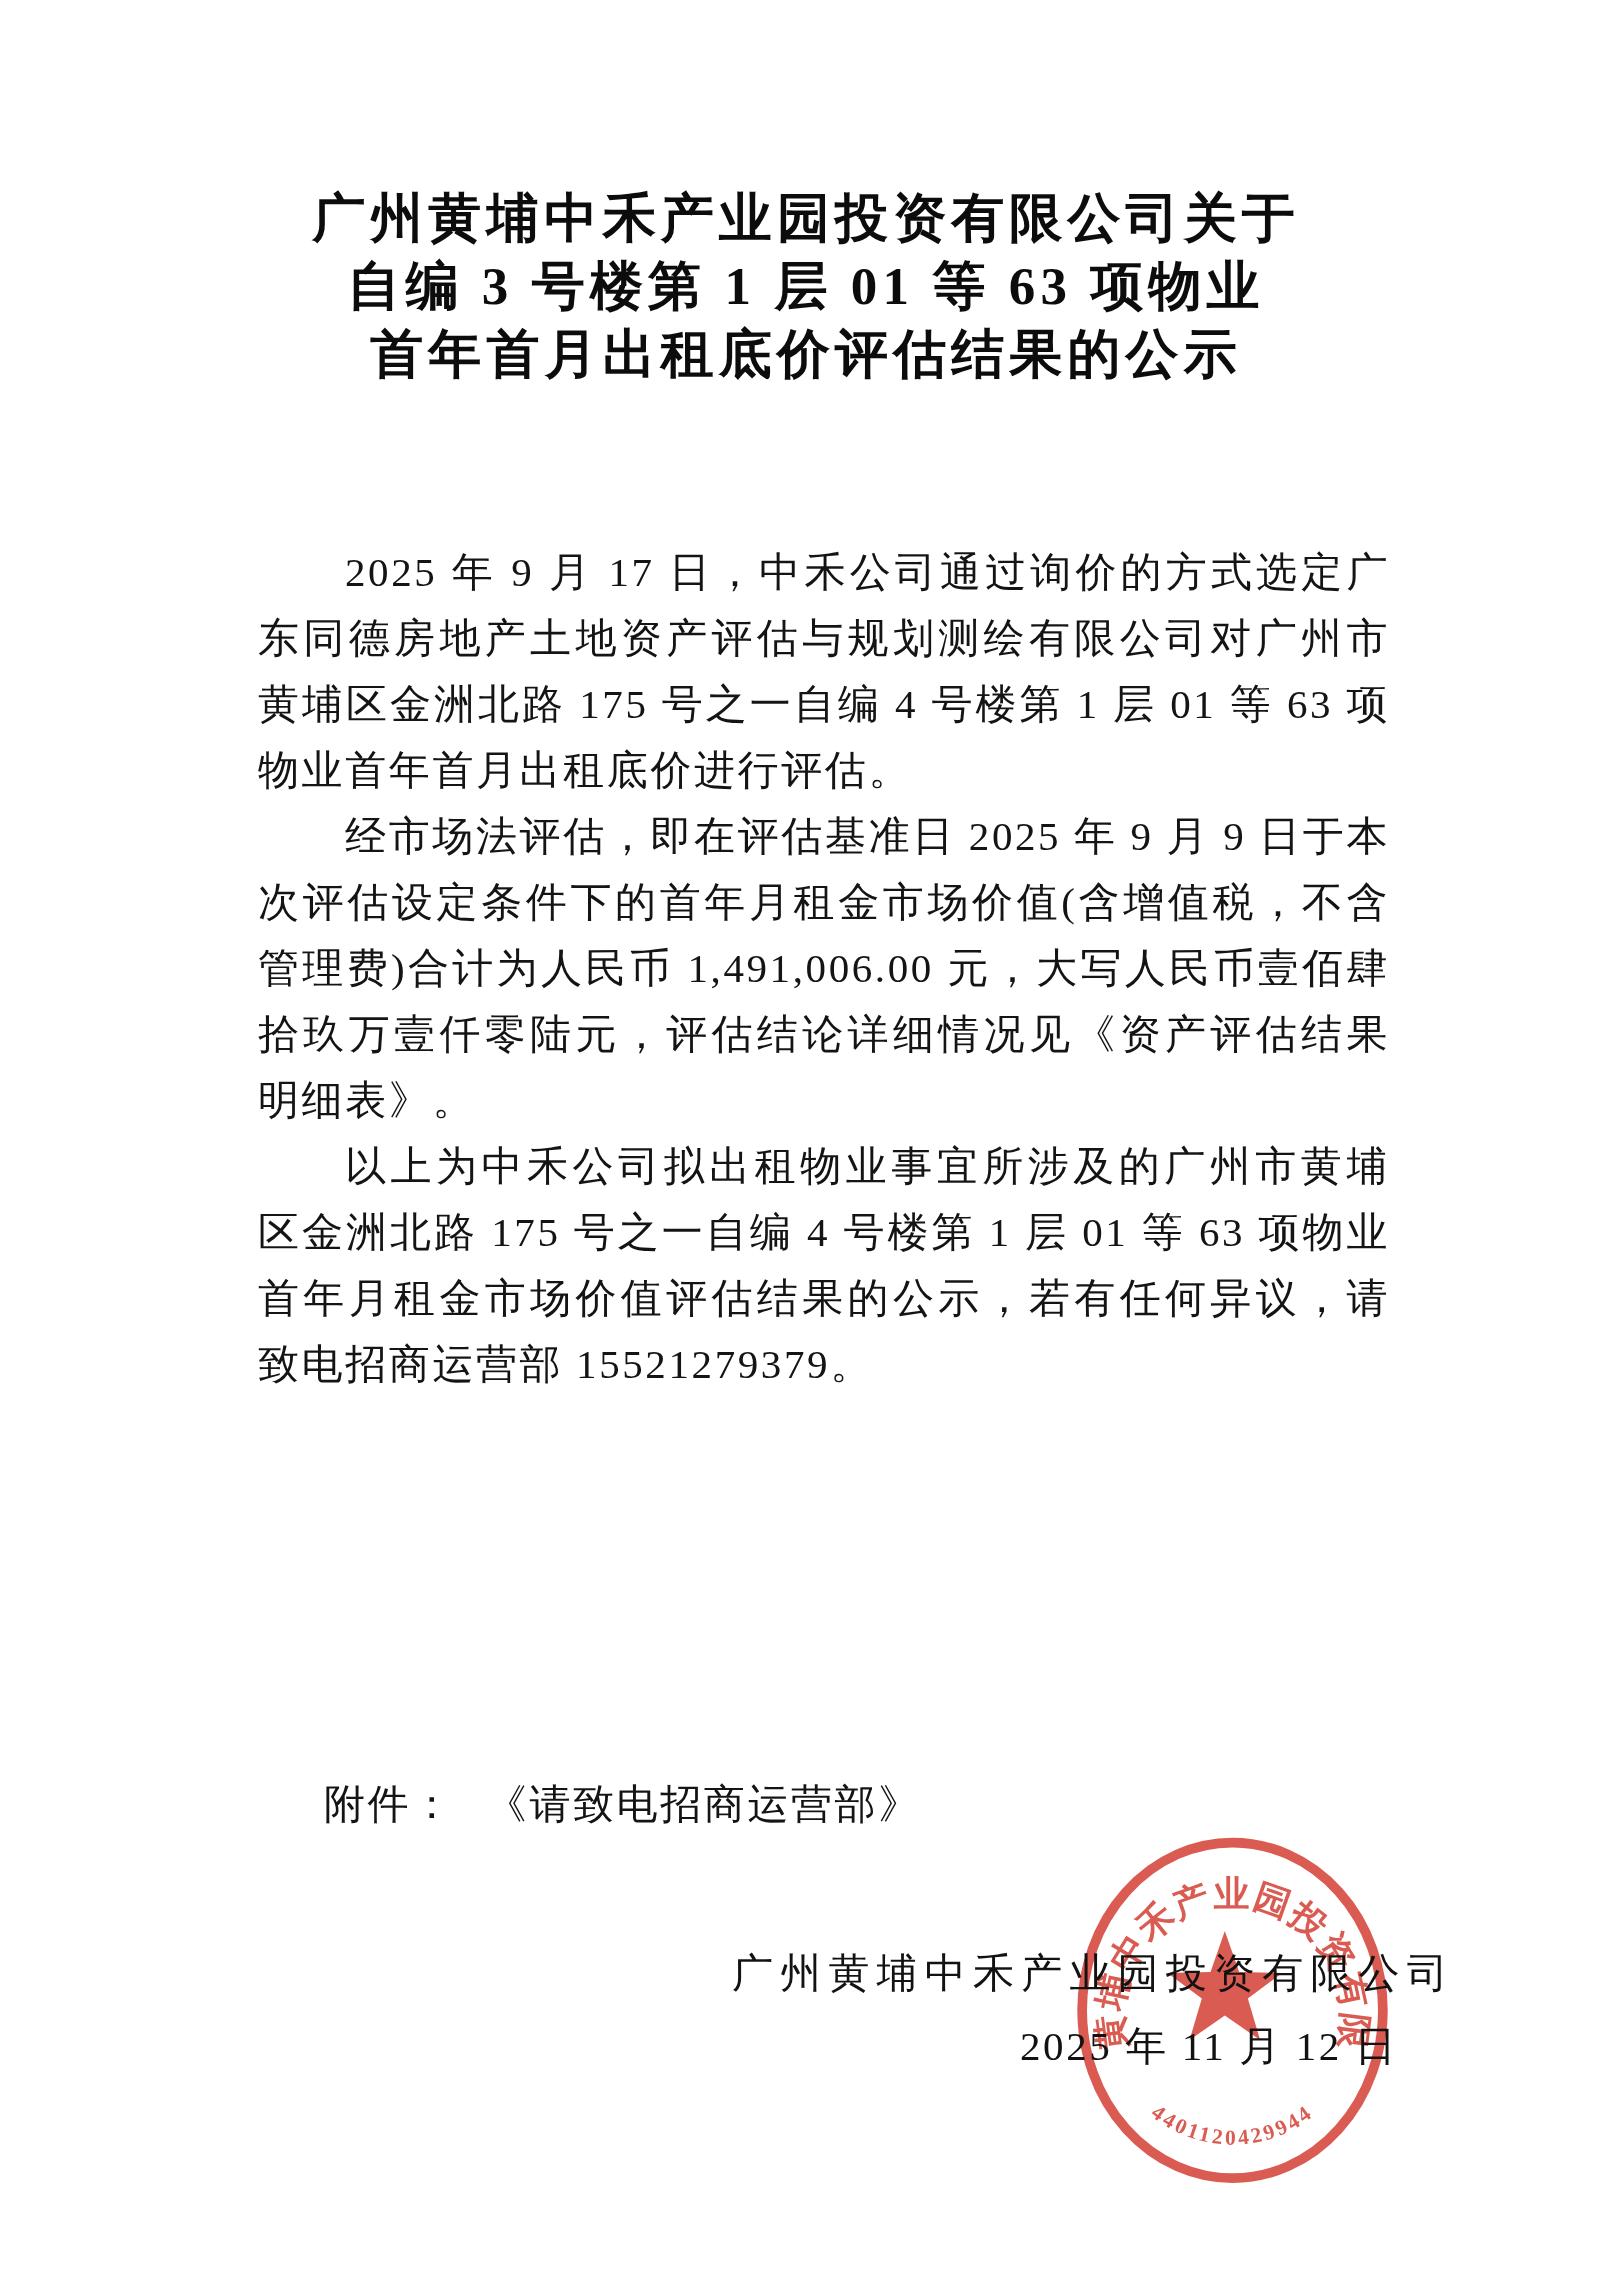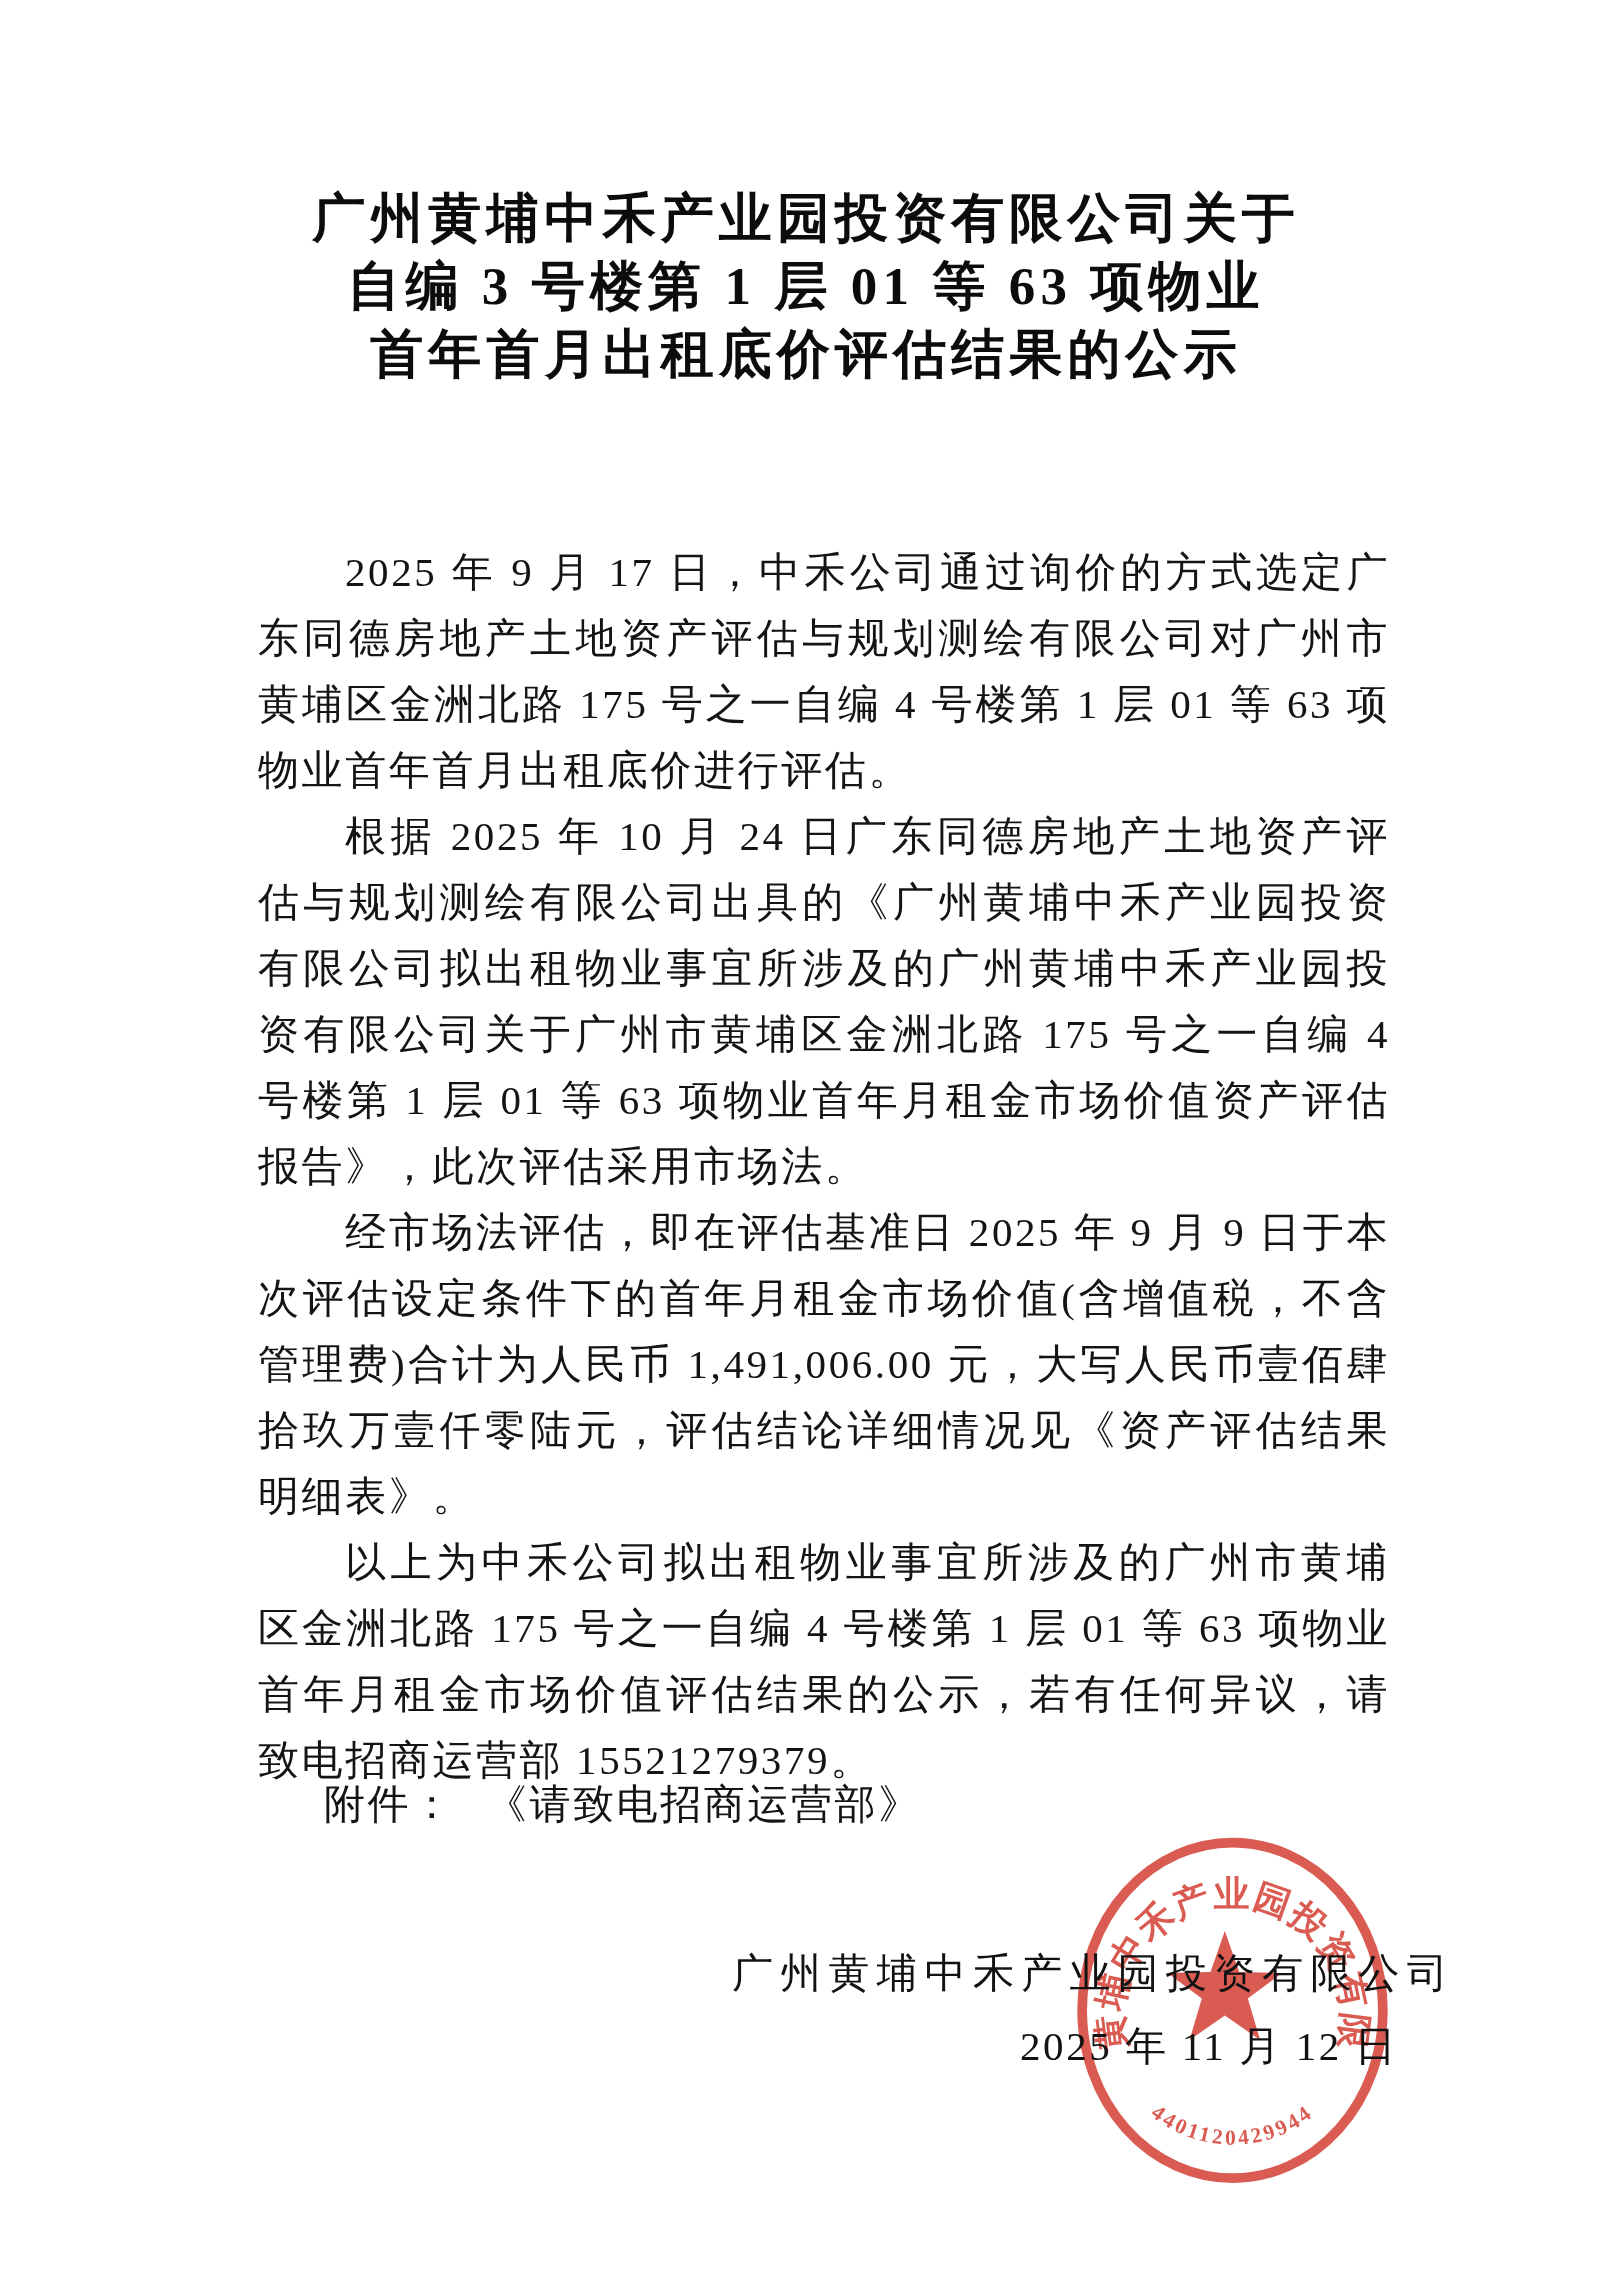--- a/index.html
+++ b/index.html
@@ -102,21 +102,20 @@
 <div class="page">
 
   <div class="doc-title">
     <div>广州黄埔中禾产业园投资有限公司关于</div>
     <div>自编 3 号楼第 1 层 01 等 63 项物业</div>
     <div>首年首月出租底价评估结果的公示</div>
   </div>
 
   <div class="doc-body">
     <p>2025 年 9 月 17 日，中禾公司通过询价的方式选定广东同德房地产土地资产评估与规划测绘有限公司对广州市黄埔区金洲北路 175 号之一自编 4 号楼第 1 层 01 等 63 项物业首年首月出租底价进行评估。</p>
-    <p>根据 2025 年 10 月 24 日广东同德房地产土地资产评估与规划测绘有限公司出具的《广州黄埔中禾产业园投资有限公司拟出租物业事宜所涉及的广州黄埔中禾产业园投资有限公司关于广州市黄埔区金洲北路 175 号之一自编 4 号楼第 1 层 01 等 63 项物业首年月租金市场价值资产评估报告》，此次评估采用市场法。</p>
     <p>经市场法评估，即在评估基准日 2025 年 9 月 9 日于本次评估设定条件下的首年月租金市场价值(含增值税，不含管理费)合计为人民币 1,491,006.00 元，大写人民币壹佰肆拾玖万壹仟零陆元，评估结论详细情况见《资产评估结果明细表》。</p>
     <p>以上为中禾公司拟出租物业事宜所涉及的广州市黄埔区金洲北路 175 号之一自编 4 号楼第 1 层 01 等 63 项物业首年月租金市场价值评估结果的公示，若有任何异议，请致电招商运营部 15521279379。</p>
   </div>
 
   <div class="attachment">
     <span class="att-label">附件：</span><span>《请致电招商运营部》</span>
   </div>
 
   <svg class="stamp" viewBox="-323 -350 646 700" aria-hidden="true">
     <defs>

